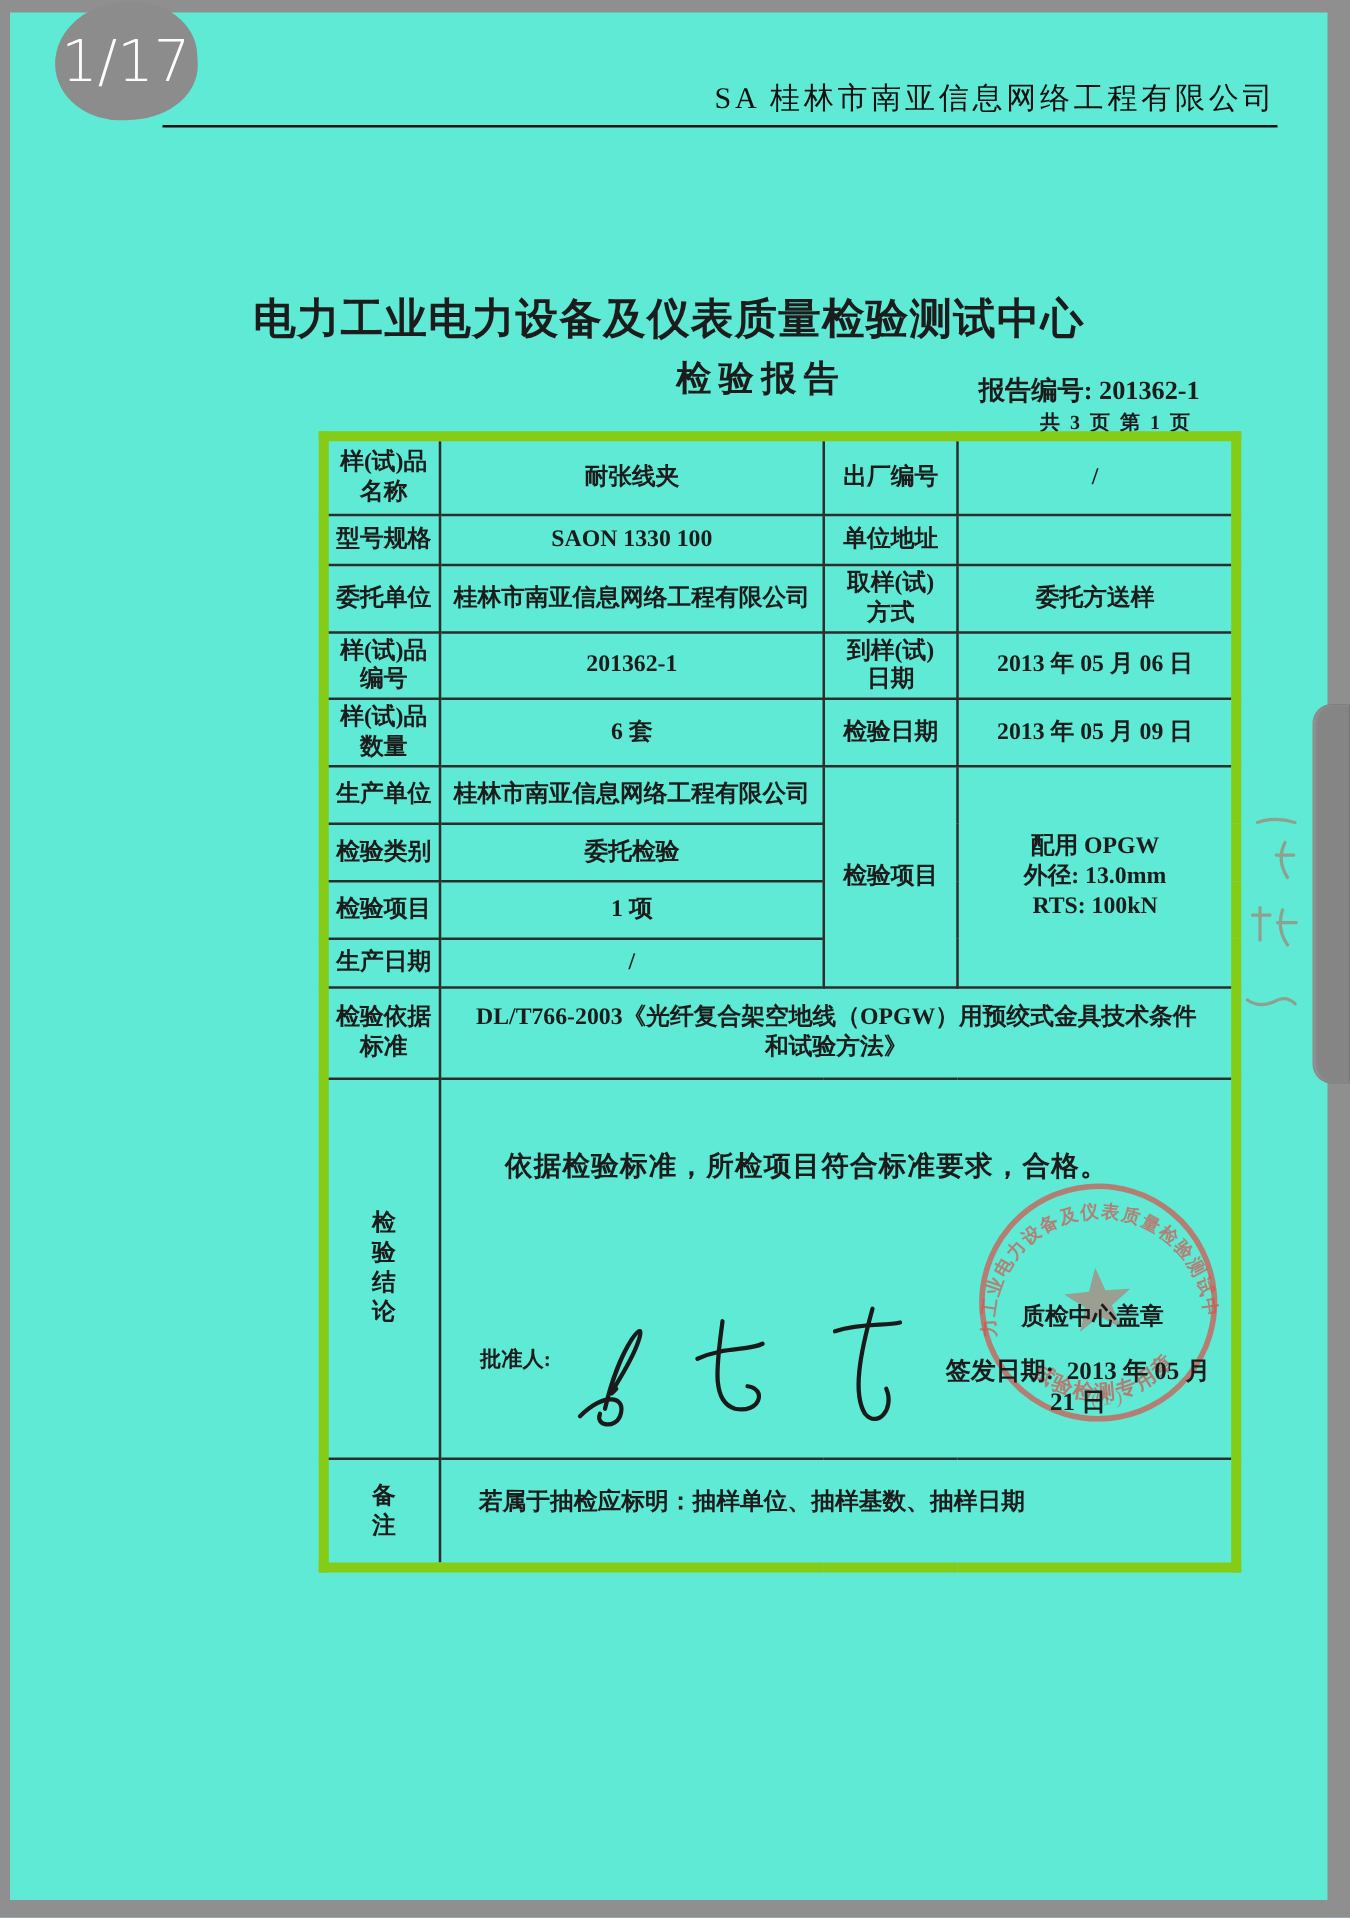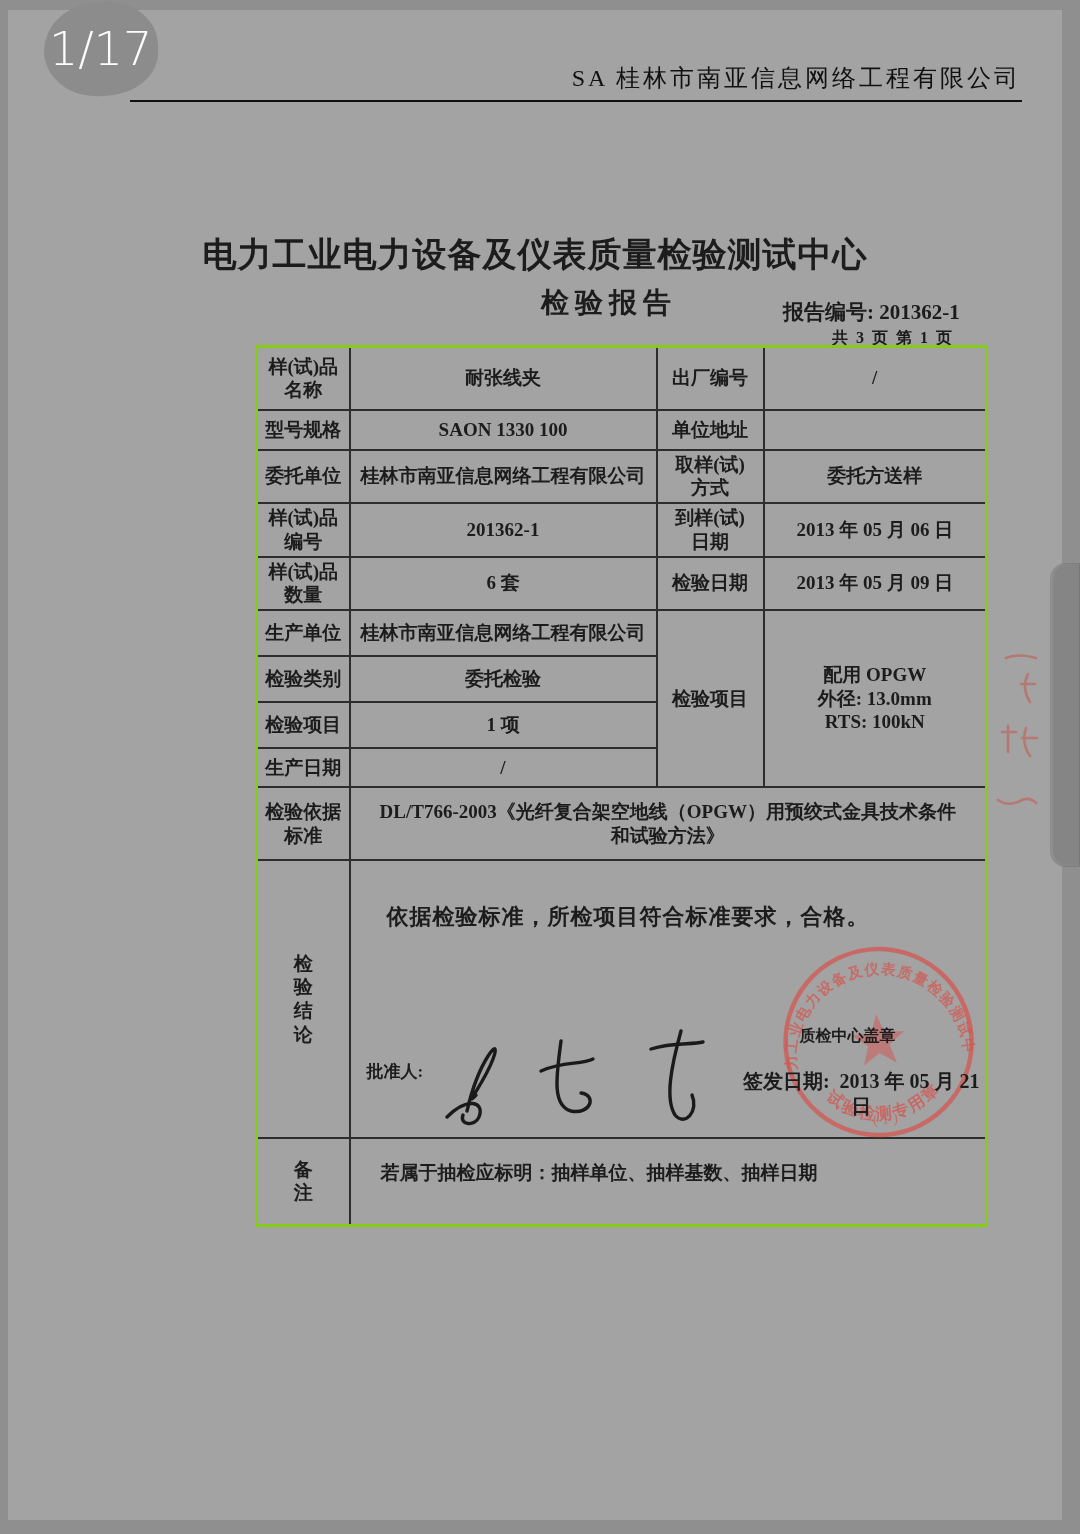--- a/index.html
+++ b/index.html
@@ -1,19 +1,19 @@
 <!DOCTYPE html>
 <html><head>
 <meta charset="utf-8">
 <style>
   * { margin:0; padding:0; box-sizing:border-box; }
   html,body { width:1080px; height:1534px; overflow:hidden; }
   body { background:#8f8f8f; font-family:"Liberation Serif","DejaVu Serif",serif; color:#1c1c1c; position:relative; }
 
-  .page { position:absolute; left:8px; top:10px; width:1054px; height:1510px; background:#a3a3a3; }
+  .page { position:absolute; left:8px; top:10px; width:1054px; height:1510px; background:#5eead4; }
 
   .preline { white-space:pre-line; }
 
   
   .page-badge { position:absolute; left:44px; top:2px; width:114px; height:94px;
     background:#8c8c8c; border-radius:52% 48% 50% 50% / 55% 50% 48% 52%;
     display:flex; align-items:center; justify-content:center; transform:rotate(-3deg); z-index:9; }
   .page-badge span { font-family:"DejaVu Sans",sans-serif; font-weight:300; font-size:46px; color:#fdfdfd; transform:rotate(3deg); }
   .scroll-thumb { position:absolute; left:1050px; top:563px; width:30px; height:304px;
     background:#858585; border-radius:16px 0 0 16px; box-shadow:inset 2px 0 3px rgba(255,255,255,.18), inset 0 0 0 1px rgba(0,0,0,.10); z-index:10; }
@@ -23,34 +23,34 @@
   .header-rule { position:absolute; left:122px; top:90px; width:892px; height:2px; background:#111; }
 
   .title-org { position:absolute; top:222px; left:0; width:100%; text-align:center; font-size:34px; font-weight:bold; letter-spacing:1px; }
   .title-doc { position:absolute; top:274px; left:451px; width:300px; text-align:center; font-size:28px; font-weight:bold; letter-spacing:6px; }
   .report-no { position:absolute; top:288px; left:775px; font-size:21px; font-weight:bold; }
   .pagination { position:absolute; top:318px; left:824px; font-size:16px; font-weight:bold; letter-spacing:2px; }
 
   
   table.report { position:absolute; left:247px; top:335px; width:730px; border-collapse:collapse; table-layout:fixed; }
   table.report td { border:2px solid #2d2d2d; text-align:center; vertical-align:middle; font-size:19px; font-weight:bold; line-height:1.25; padding:2px; }
-  table.report { border:3px solid #84cc16; }
+  table.report { border:8px solid #84cc16; }
   td.lbl { font-size:19px; }
   td.val-en { font-size:20px; }
   .std-cell { font-size:20px; line-height:1.55; padding:0 24px !important; }
   .params-cell { font-size:19px; line-height:1.65; }
   .vert-lbl { font-size:22px; line-height:62px; }
   .vert-lbl-sm { font-size:22px; line-height:50px; }
   .remarks-cell { text-align:left !important; vertical-align:top !important; padding:22px 0 0 30px !important; font-size:20px; }
 
   .concl-box { position:relative; width:100%; height:272px; z-index:6; }
   .concl-text { position:absolute; left:36px; top:40px; font-size:22px; font-weight:bold; letter-spacing:1px; }
   .approver { position:absolute; left:16px; top:198px; font-size:17px; font-weight:bold; }
   .sig-svg { position:absolute; left:78px; top:152px; }
-  .stamp-caption { position:absolute; left:449px; top:163px; font-size:16px; font-weight:bold; }
+  .stamp-caption { position:absolute; left:449px; top:163px; font-size:19px; font-weight:bold; }
   .issue-row { position:absolute; left:387px; top:206px; font-size:20px; font-weight:bold; }
   .issue-row .date { font-size:20px; margin-left:10px; }
 
   .stamp-wrap { position:absolute; left:765px; top:928px; width:212px; height:218px; z-index:4; transform:rotate(-5deg); pointer-events:none; }
   .bleed-wrap { position:absolute; left:980px; top:630px; z-index:3; pointer-events:none; }
 </style>
 </head>
 <body>
 
 <div class="page">
@@ -129,21 +129,21 @@
     <tr style="height:73px">
       <td class="lbl preline">检验依据
 标准</td>
       <td class="std-cell" colspan="3">DL/T766-2003《光纤复合架空地线（OPGW）用预绞式金具技术条件和试验方法》</td>
     </tr>
     <tr style="height:278px">
       <td class="vert-lbl preline">检
 验
 结
 论</td>
-      <td colspan="3" style="padding:0">
+      <td colspan="3" style="padding:15px">
         <div class="concl-box">
           <div class="concl-text">依据检验标准，所检项目符合标准要求，合格。</div>
           <div class="approver">批准人:</div>
           <svg class="sig-svg" width="300" height="120" viewBox="0 0 300 120">
             <g fill="none" stroke="#1a1a1a" stroke-width="3.4" stroke-linecap="round">
               <path d="M38,96 C50,44 74,18 64,44 C56,66 34,94 47,80"></path>
               <path d="M18,102 C38,82 56,86 50,102 C46,112 30,110 34,100"></path>
               <path d="M132,26 C128,58 122,90 142,96 C162,100 168,80 152,78"></path>
               <path d="M112,56 C134,46 152,50 164,44"></path>
               <path d="M222,34 C244,27 262,30 274,27"></path>

